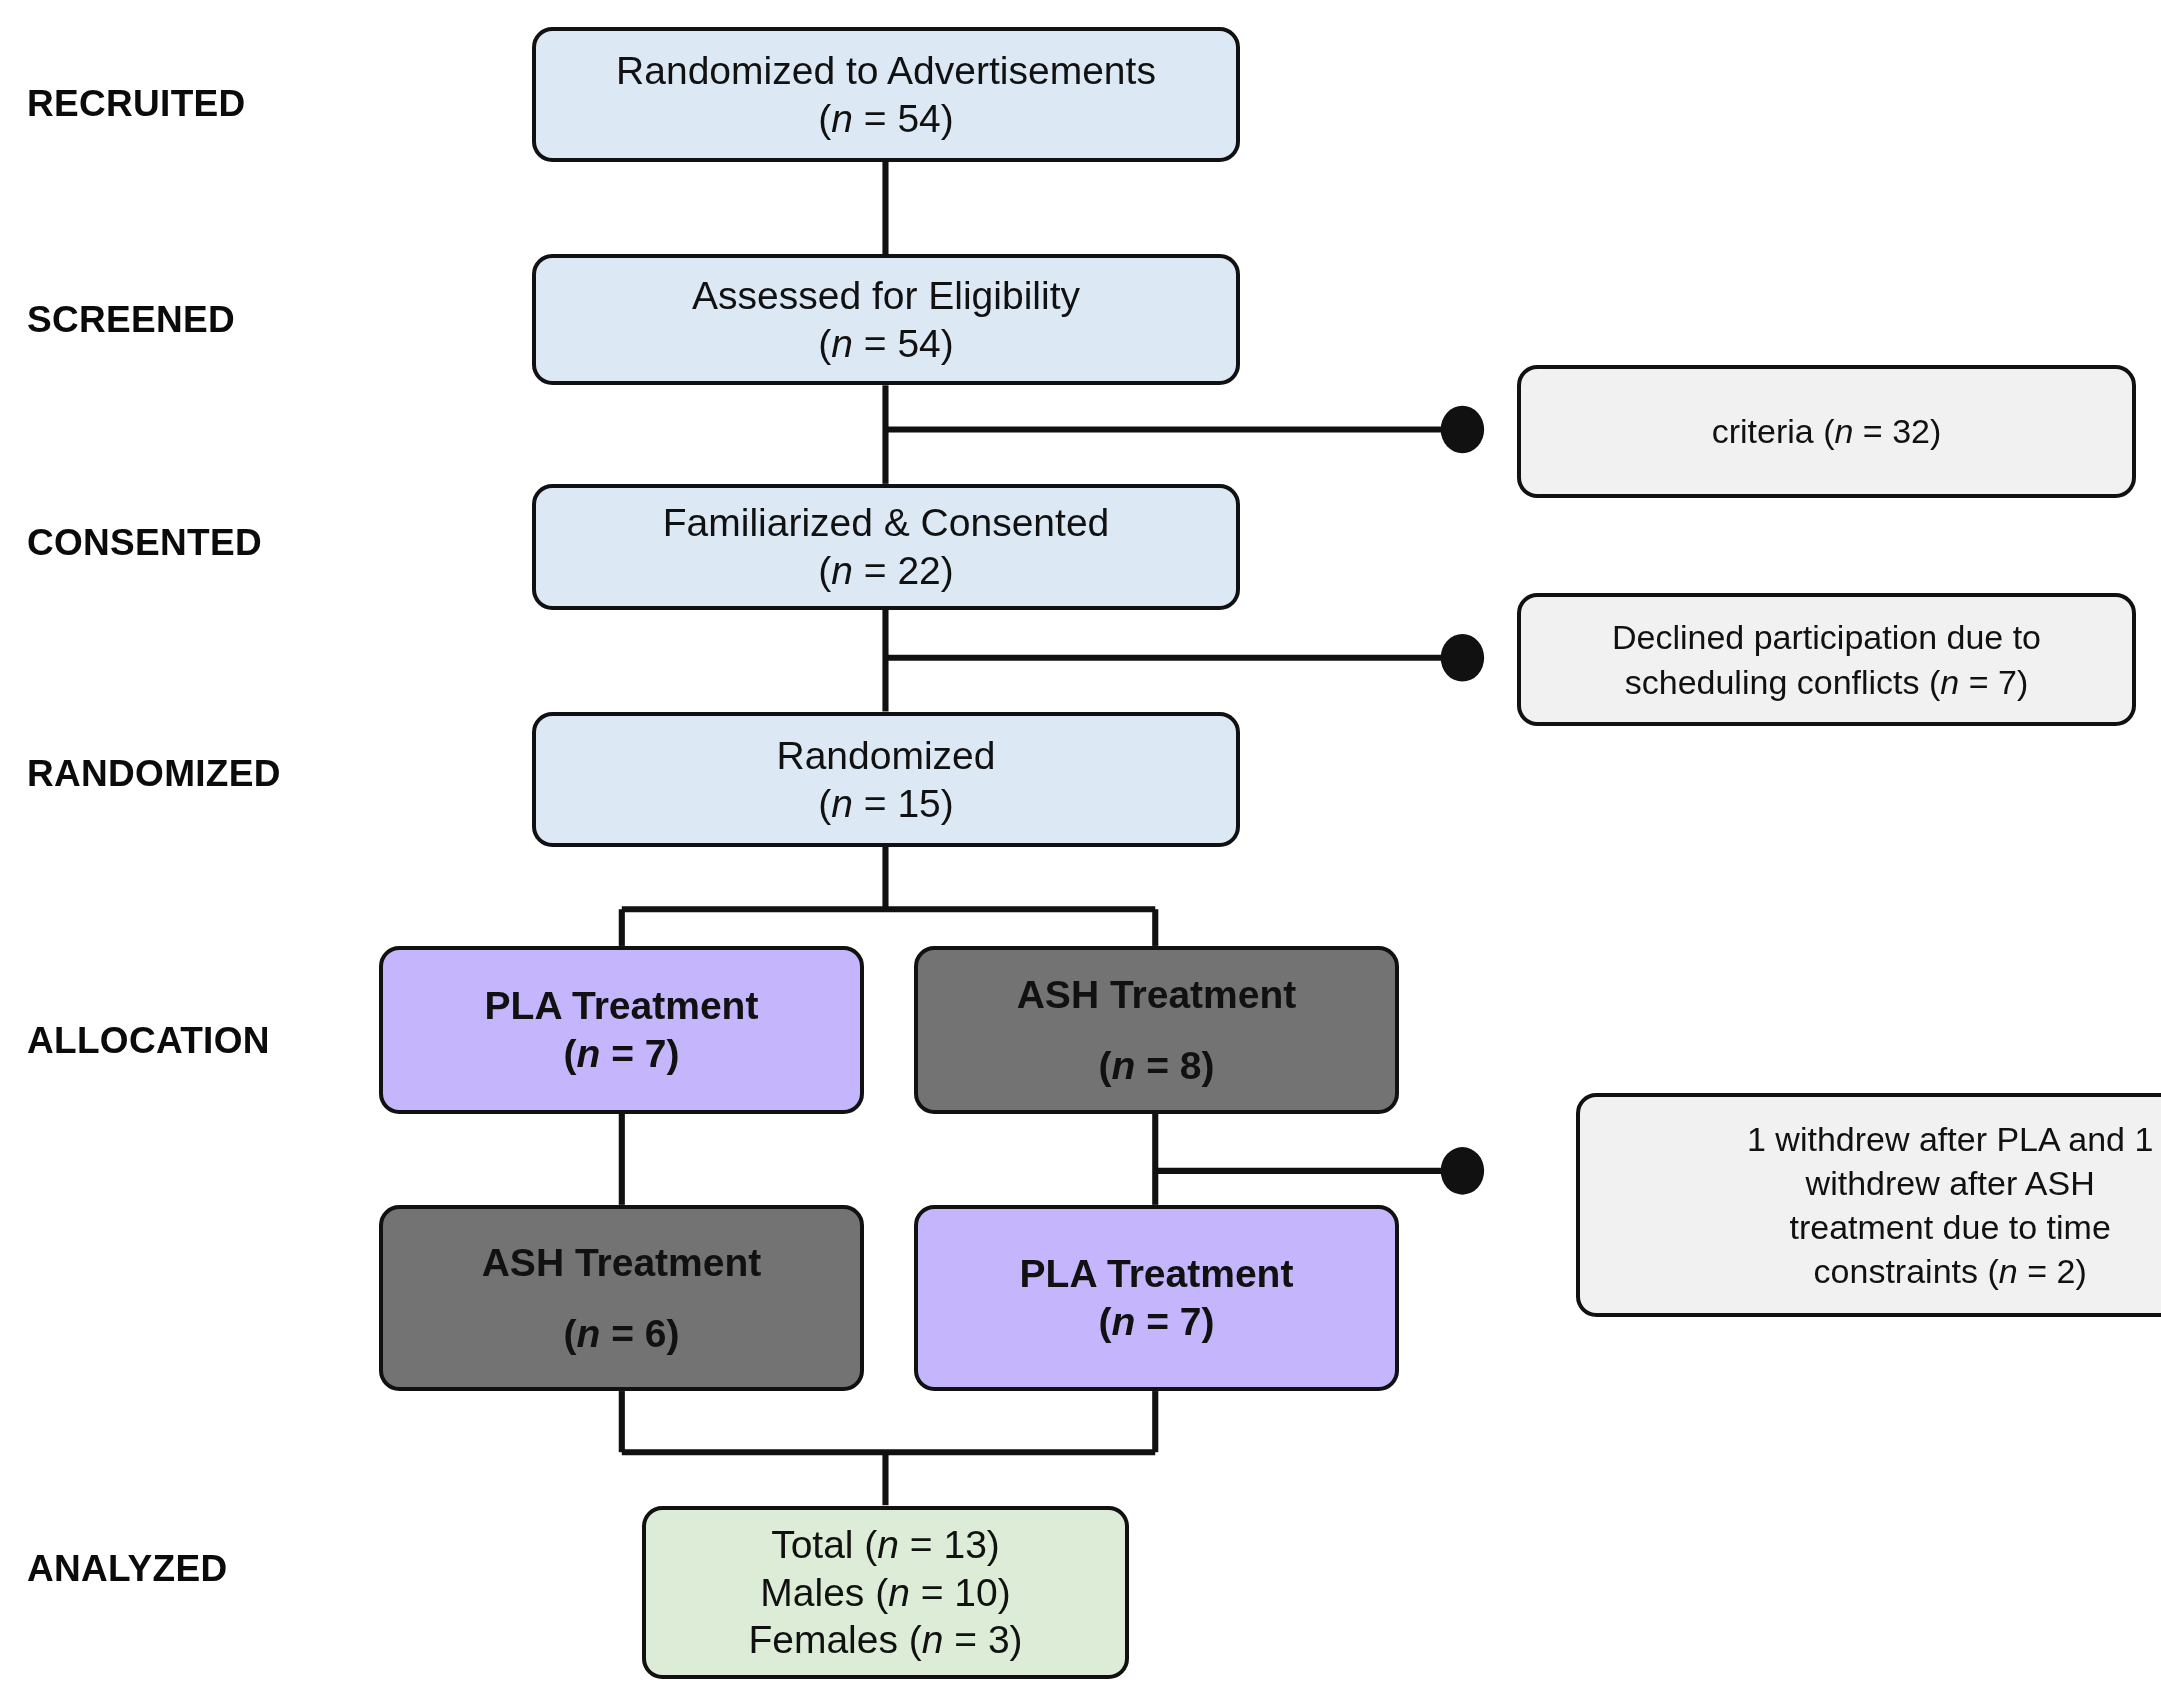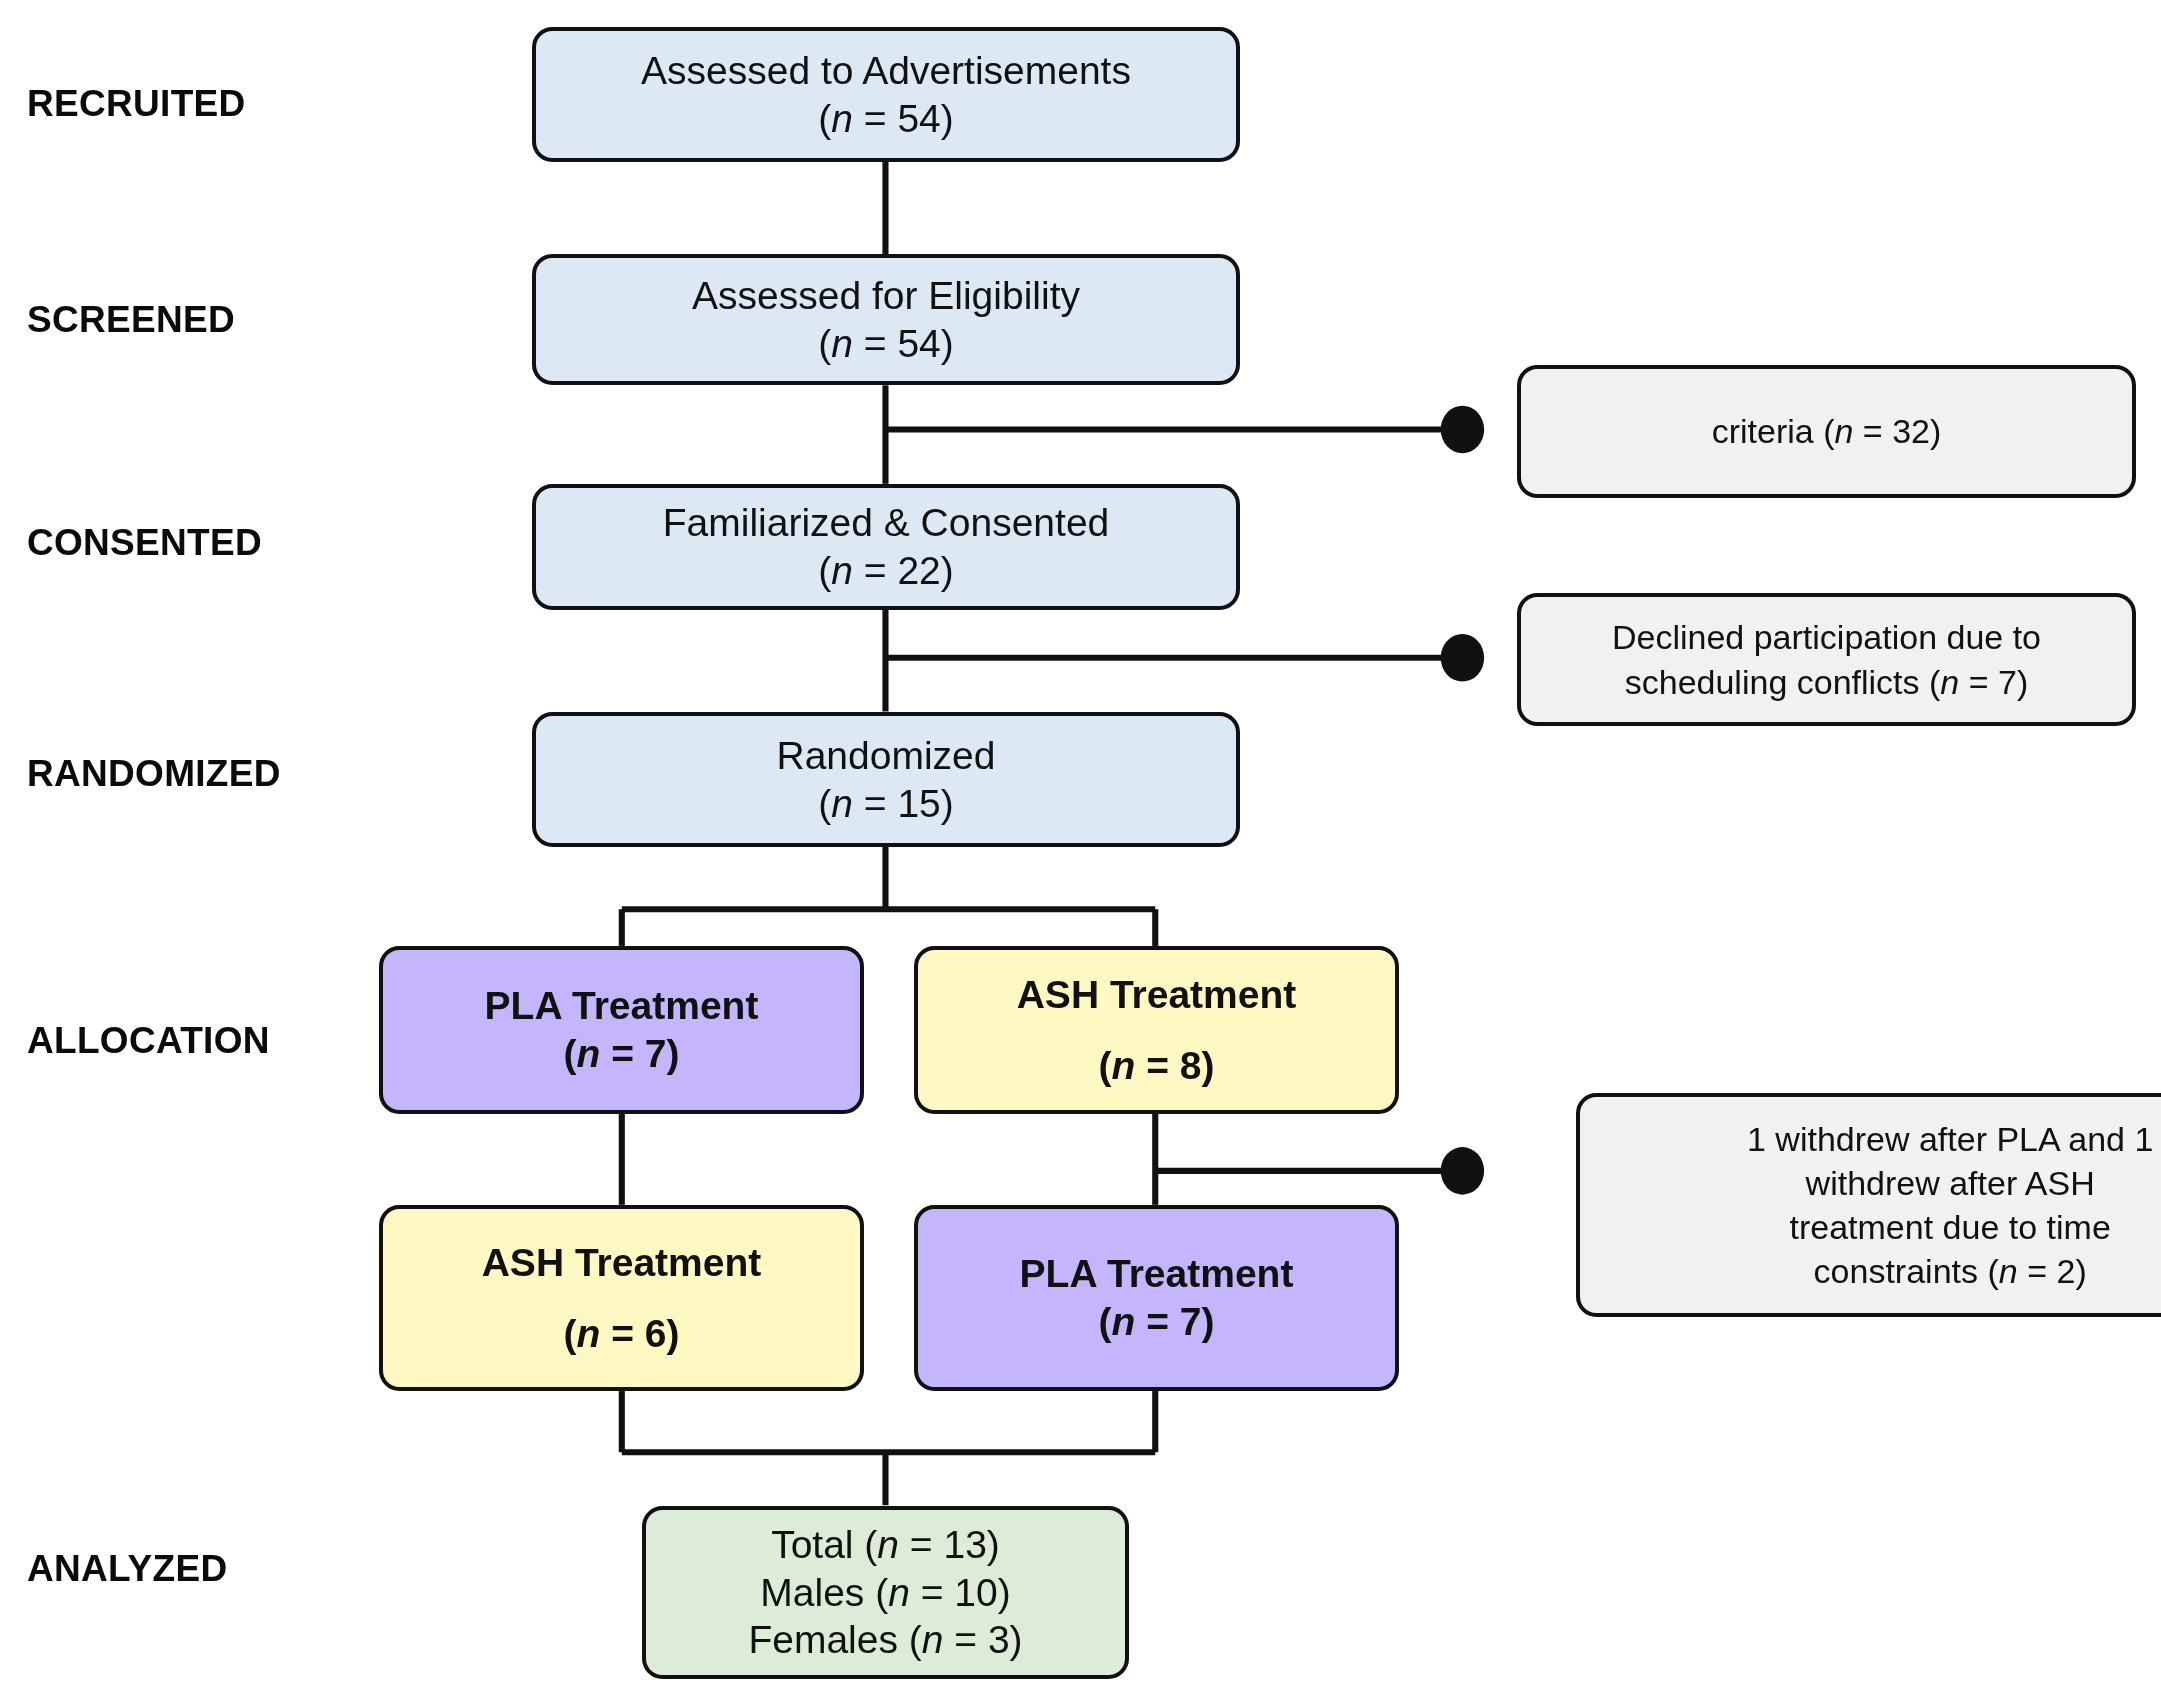--- a/index.html
+++ b/index.html
@@ -51,21 +51,21 @@
     font-size: 39px;
     line-height: 1.22;
     padding: 4.1px 12.2px;
   }
   .node .line { display: block; white-space: nowrap; }
   .node.bold { font-weight: bold; }
   .node.bold .sub { font-weight: bold; }
 
   .fill-blue  { background: #dce9f5; }
   .fill-yellow{ background: #c4b5fd; }
-  .fill-pink  { background: #fef9c3; gap: 23px; }
+  .fill-pink  { background: #737373; gap: 23px; }
   .fill-green { background: #dcecd6; }
 
   .note {
     position: absolute;
     box-sizing: border-box;
     border: 4.8px solid #111111;
     border-radius: 20.4px;
     background: #f1f1f1;
     display: flex;
     flex-direction: column;
@@ -123,21 +123,21 @@
   </svg>
 
   <div class="stage-label" style="left:27px; top:83px;">RECRUITED</div>
   <div class="stage-label" style="left:27px; top:299px;">SCREENED</div>
   <div class="stage-label" style="left:27px; top:522px;">CONSENTED</div>
   <div class="stage-label" style="left:27px; top:753px;">RANDOMIZED</div>
   <div class="stage-label" style="left:27px; top:1020px;">ALLOCATION</div>
   <div class="stage-label" style="left:27px; top:1548px;">ANALYZED</div>
 
   <div class="node fill-blue" style="left:532px; top:27px; width:708px; height:135px;">
-    <span class="line">Assessed to Advertisements</span>
+    <span class="line">Randomized to Advertisements</span>
     <span class="line"><span>(</span><span class="it">n</span><span> = 54)</span></span>
   </div>
 
   <div class="node fill-blue" style="left:532px; top:254px; width:708px; height:131px;">
     <span class="line">Assessed for Eligibility</span>
     <span class="line"><span>(</span><span class="it">n</span><span> = 54)</span></span>
   </div>
 
   <div class="node fill-blue" style="left:532px; top:484px; width:708px; height:126px;">
     <span class="line">Familiarized &amp; Consented</span>

